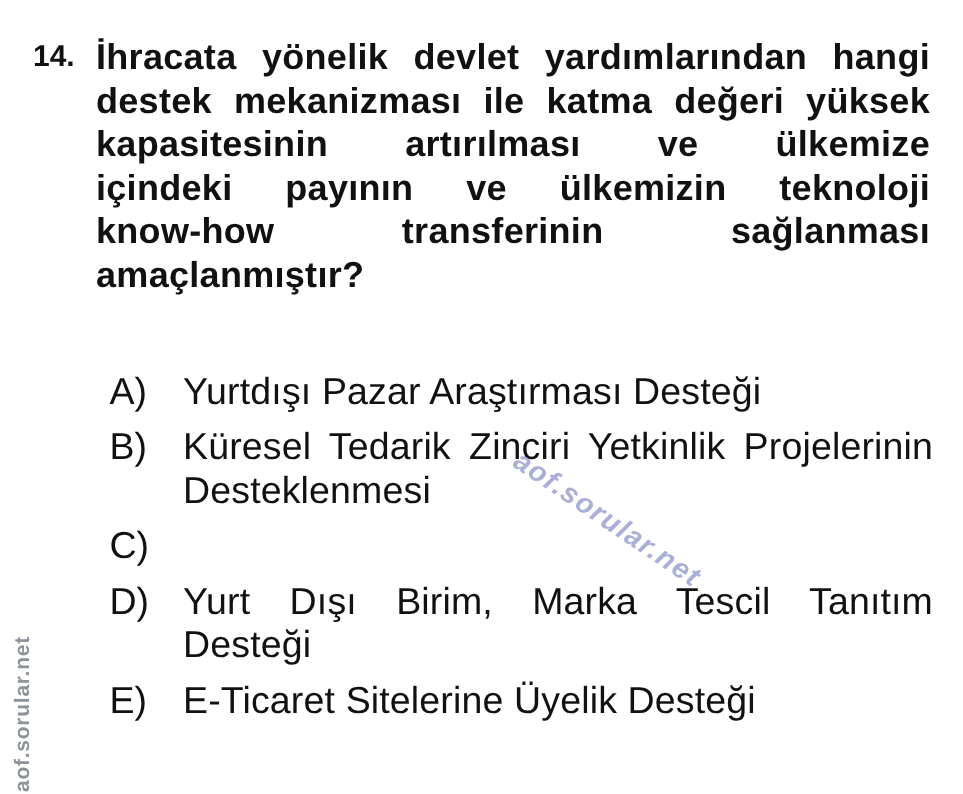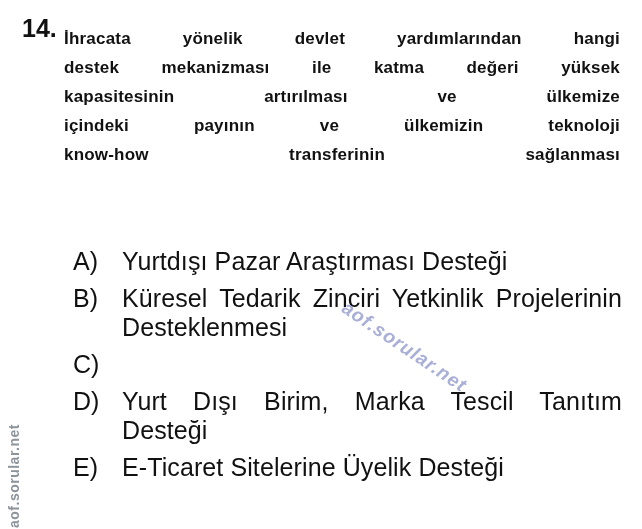--- a/index.html
+++ b/index.html
@@ -14,35 +14,35 @@
     background: #ffffff;
     overflow: hidden;
     font-family: "Liberation Sans", sans-serif;
     color: #111111;
   }
 
   
   .question-number {
     position: absolute;
     left: 22px;
-    top: 14px;
+    top: 24px;
     width: 40px;
-    font-size: 25px;
+    font-size: 20px;
     font-weight: bold;
     line-height: 29px;
     white-space: nowrap;
   }
   .question-text {
     position: absolute;
     left: 64px;
     top: 24px;
     width: 556px;
   }
   .q-line {
-    font-size: 17px;
+    font-size: 24px;
     font-weight: bold;
     line-height: 29px;
     letter-spacing: 0.2px;
   }
 
   
   .jline {
     white-space: nowrap;
     overflow: hidden;
     text-align: justify;
@@ -117,20 +117,21 @@
 <div class="page">
 
   <div class="question-number">14.</div>
 
   <div class="question-text">
     <div class="q-line jline">İhracata yönelik devlet yardımlarından hangi</div>
     <div class="q-line jline">destek mekanizması ile katma değeri yüksek</div>
     <div class="q-line jline">kapasitesinin artırılması ve ülkemize</div>
     <div class="q-line jline">içindeki payının ve ülkemizin teknoloji</div>
     <div class="q-line jline">know-how transferinin sağlanması</div>
+    <div class="q-line plain">amaçlanmıştır?</div>
   </div>
 
   <div class="options">
 
     <div class="option-row">
       <div class="opt-letter">A)</div>
       <div class="opt-text">
         <div class="o-line plain">Yurtdışı Pazar Araştırması Desteği</div>
       </div>
     </div>

